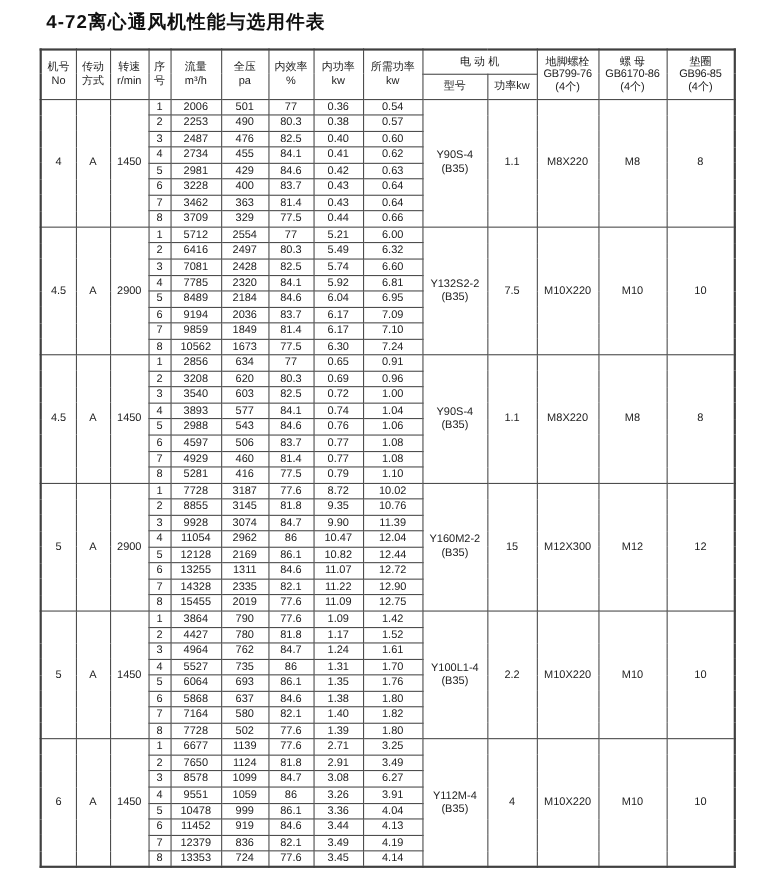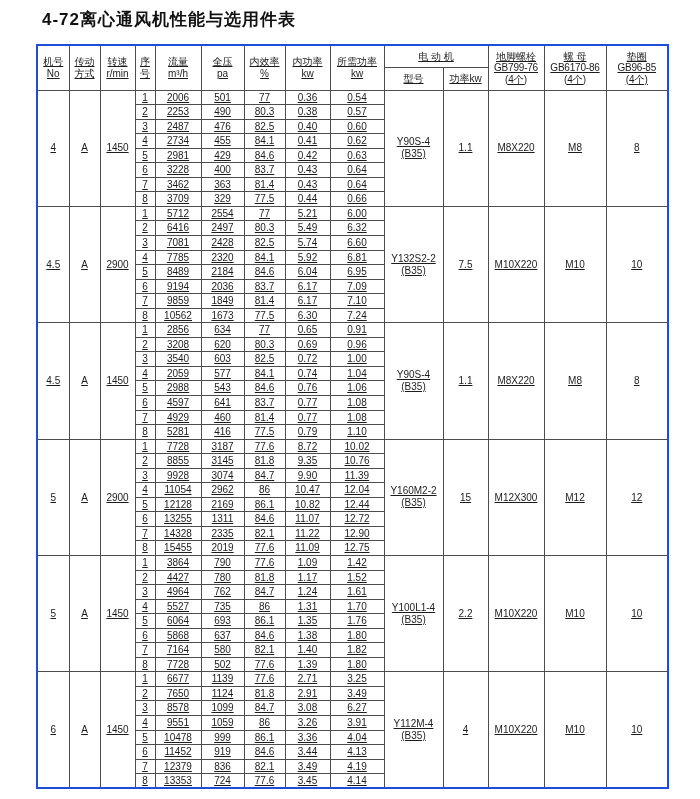--- a/index.html
+++ b/index.html
@@ -16,22 +16,21 @@
     font-size: 17px;
     font-weight: bold;
     letter-spacing: 1px;
     color: #111;
   }
   table.perf {
     margin: 13px 12px 0 36px;
     width: 631px;
     border-collapse: collapse;
     table-layout: fixed;
-    border: 2px solid #1d4ed8;
-    text-decoration: underline;
+    border: 2px solid #404040;
   }
   table.perf th, table.perf td {
     border: 1px solid #4d4d4d;
     text-align: center;
     vertical-align: middle;
     font-size: 10px;
     line-height: 1.15;
     padding: 0;
     font-weight: normal;
     white-space: nowrap;
@@ -307,38 +306,38 @@
         <tr>
           <td>3</td>
           <td>3540</td>
           <td>603</td>
           <td>82.5</td>
           <td>0.72</td>
           <td>1.00</td>
         </tr>
         <tr>
           <td>4</td>
-          <td>2059</td>
+          <td>3893</td>
           <td>577</td>
           <td>84.1</td>
           <td>0.74</td>
           <td>1.04</td>
         </tr>
         <tr>
           <td>5</td>
           <td>2988</td>
           <td>543</td>
           <td>84.6</td>
           <td>0.76</td>
           <td>1.06</td>
         </tr>
         <tr>
           <td>6</td>
           <td>4597</td>
-          <td>641</td>
+          <td>506</td>
           <td>83.7</td>
           <td>0.77</td>
           <td>1.08</td>
         </tr>
         <tr>
           <td>7</td>
           <td>4929</td>
           <td>460</td>
           <td>81.4</td>
           <td>0.77</td>

